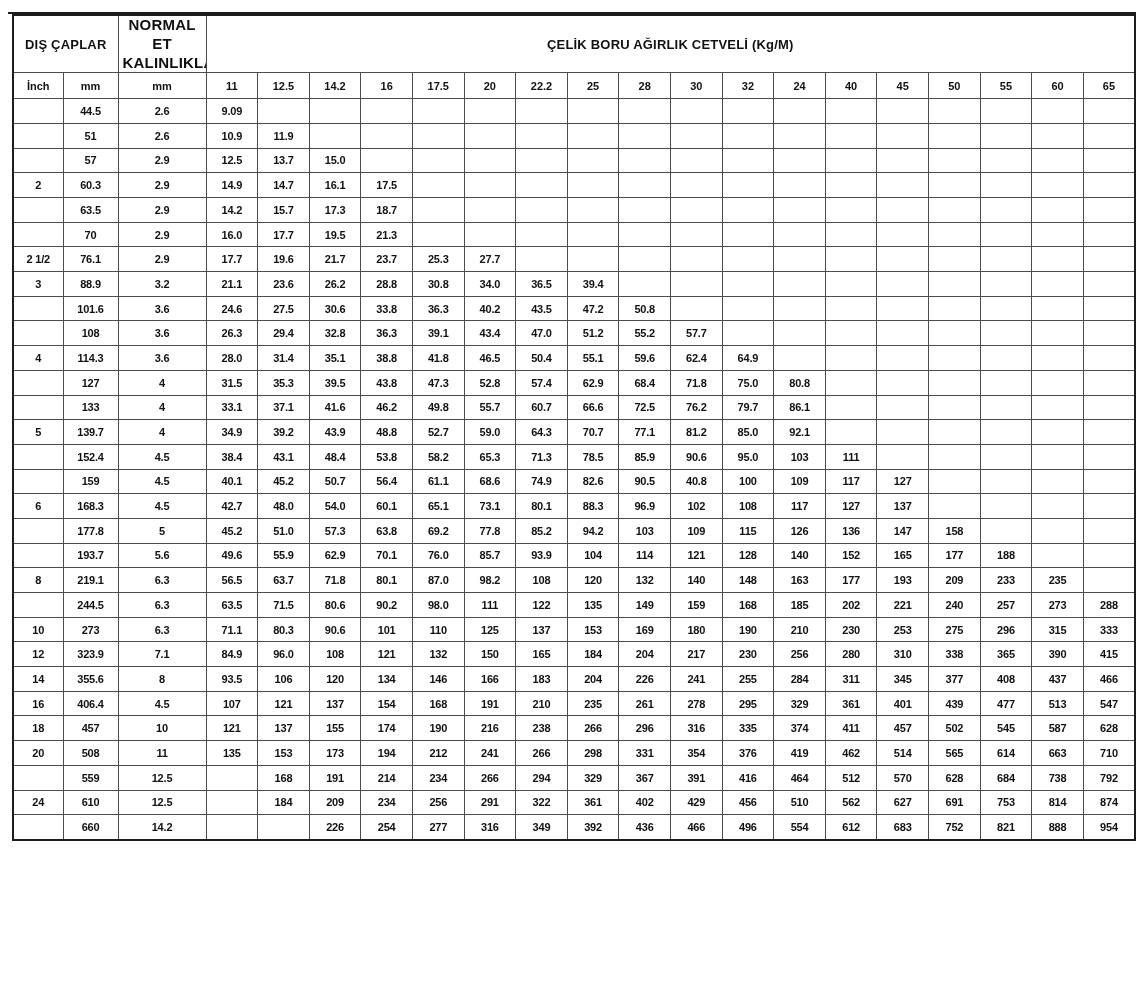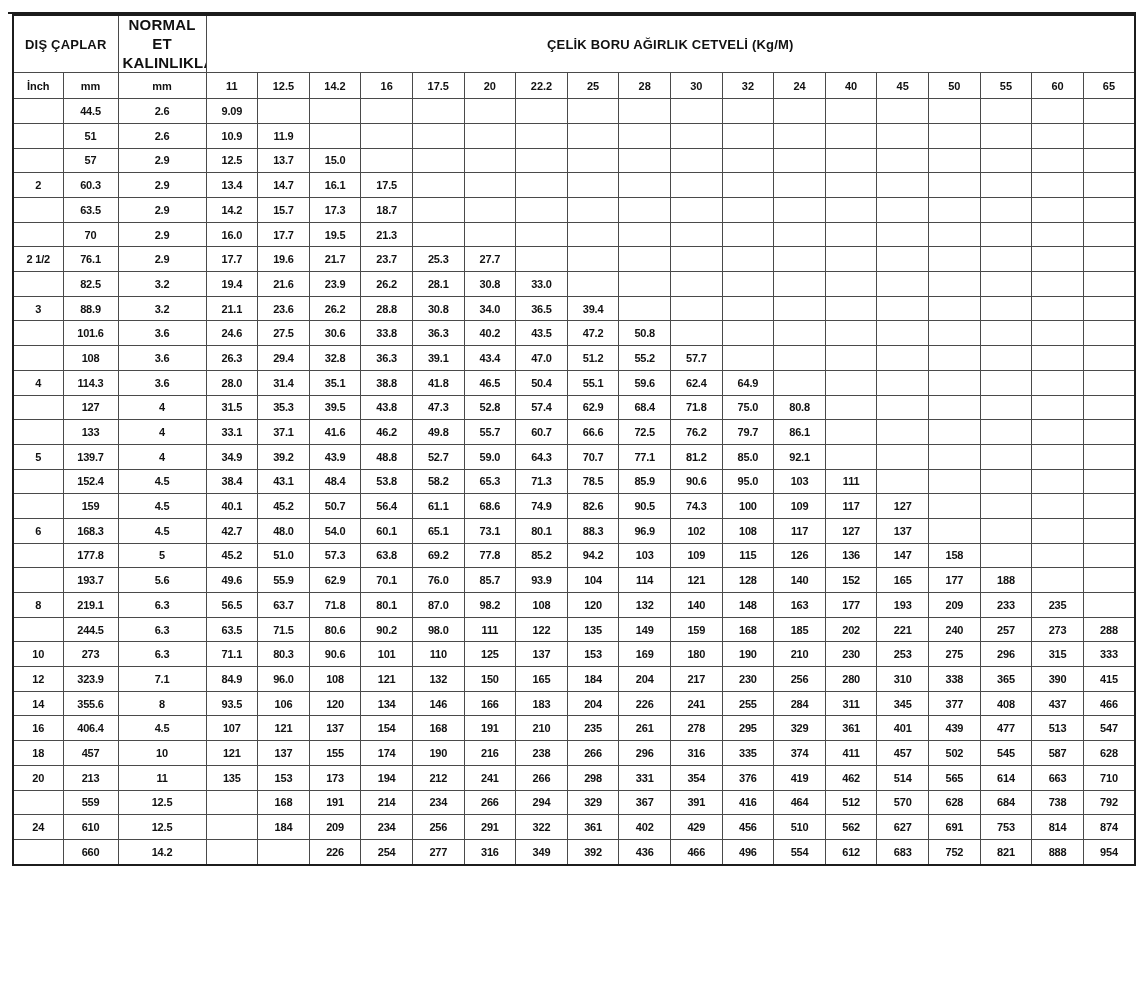--- a/index.html
+++ b/index.html
@@ -188,21 +188,21 @@
         <td></td>
         <td></td>
         <td></td>
         <td></td>
         <td></td>
       </tr>
       <tr>
         <td>2</td>
         <td>60.3</td>
         <td>2.9</td>
-        <td>13.4</td>
+        <td>14.9</td>
         <td>14.7</td>
         <td>16.1</td>
         <td>17.5</td>
         <td></td>
         <td></td>
         <td></td>
         <td></td>
         <td></td>
         <td></td>
         <td></td>
@@ -264,43 +264,20 @@
         <td>2 1/2</td>
         <td>76.1</td>
         <td>2.9</td>
         <td>17.7</td>
         <td>19.6</td>
         <td>21.7</td>
         <td>23.7</td>
         <td>25.3</td>
         <td>27.7</td>
         <td></td>
-        <td></td>
-        <td></td>
-        <td></td>
-        <td></td>
-        <td></td>
-        <td></td>
-        <td></td>
-        <td></td>
-        <td></td>
-        <td></td>
-        <td></td>
-      </tr>
-      <tr>
-        <td></td>
-        <td>82.5</td>
-        <td>3.2</td>
-        <td>19.4</td>
-        <td>21.6</td>
-        <td>23.9</td>
-        <td>26.2</td>
-        <td>28.1</td>
-        <td>30.8</td>
-        <td>33.0</td>
         <td></td>
         <td></td>
         <td></td>
         <td></td>
         <td></td>
         <td></td>
         <td></td>
         <td></td>
         <td></td>
         <td></td>
@@ -496,21 +473,21 @@
         <td>4.5</td>
         <td>40.1</td>
         <td>45.2</td>
         <td>50.7</td>
         <td>56.4</td>
         <td>61.1</td>
         <td>68.6</td>
         <td>74.9</td>
         <td>82.6</td>
         <td>90.5</td>
-        <td>74.3</td>
+        <td>40.8</td>
         <td>100</td>
         <td>109</td>
         <td>117</td>
         <td>127</td>
         <td></td>
         <td></td>
         <td></td>
         <td></td>
       </tr>
       <tr>
@@ -738,21 +715,21 @@
         <td>374</td>
         <td>411</td>
         <td>457</td>
         <td>502</td>
         <td>545</td>
         <td>587</td>
         <td>628</td>
       </tr>
       <tr>
         <td>20</td>
-        <td>213</td>
+        <td>508</td>
         <td>11</td>
         <td>135</td>
         <td>153</td>
         <td>173</td>
         <td>194</td>
         <td>212</td>
         <td>241</td>
         <td>266</td>
         <td>298</td>
         <td>331</td>

